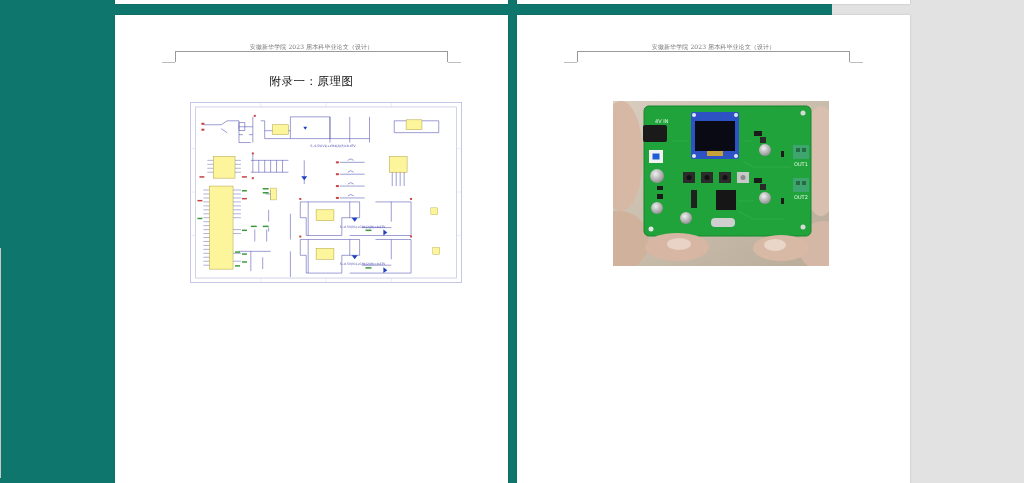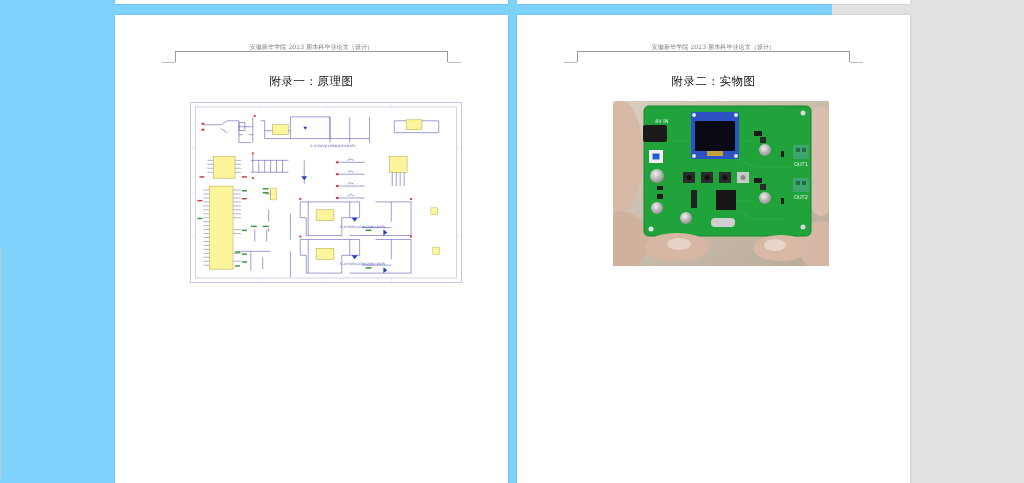--- a/index.html
+++ b/index.html
@@ -1,17 +1,17 @@
 <!DOCTYPE html>
 <html><head>
 <meta charset="utf-8">
 <style>
   * { box-sizing: border-box; margin: 0; padding: 0; }
   html, body { width: 1024px; height: 483px; overflow: hidden; background: #e2e2e2; font-family: "DejaVu Serif", serif; }
-  .viewport { position: relative; width: 832px; height: 483px; background: #7dd3fc; }
+  .viewport { position: relative; width: 832px; height: 483px; background: #0f766e; }
   .left-edge { position: absolute; left: 0; top: 248px; width: 1px; height: 230px; background: #c8c8c8; }
   .page { position: absolute; background: #fff; box-shadow: 0 0 2px rgba(0,0,0,0.18); }
   .page.prev { top: -10px; height: 14px; }
   .page.cur { top: 15px; height: 480px; }
   .p1 { left: 115px; width: 393px; }
   .p2 { left: 517px; width: 393px; }
 
   .header-text { position: absolute; top: 28px; left: 0; width: 100%; text-align: center; font-size: 6px; color: #777; font-family: "DejaVu Serif", serif; letter-spacing: 0.1px; }
   .header-line { position: absolute; top: 36px; left: 60px; right: 60px; height: 11px; border-top: 1px solid #9a9a9a; border-left: 1px solid #9a9a9a; border-right: 1px solid #9a9a9a; }
   .header-tick-l { position: absolute; top: 47px; left: 47px; width: 13px; height: 1px; background: #bdbdbd; }
@@ -216,21 +216,20 @@
           </g>
       </svg>
     </div>
   </div>
 
   <div class="page cur p2">
     <div class="header-text">安徽新华学院 2023 届本科毕业论文（设计）</div>
     <div class="header-line"></div>
     <div class="header-tick-l"></div>
     <div class="header-tick-r"></div>
-    <div class="title">附录二：实物图</div>
 
     <div class="photo">
       <svg viewBox="0 0 216 165" xmlns="http://www.w3.org/2000/svg">
         <defs>
           <linearGradient id="bg" x1="0" y1="0" x2="1" y2="1">
             <stop offset="0" stop-color="#d8cdbf"></stop>
             <stop offset="1" stop-color="#b9ab98"></stop>
           </linearGradient>
           <radialGradient id="cap" cx="0.4" cy="0.35" r="0.7">
             <stop offset="0" stop-color="#f0f0f0"></stop>

